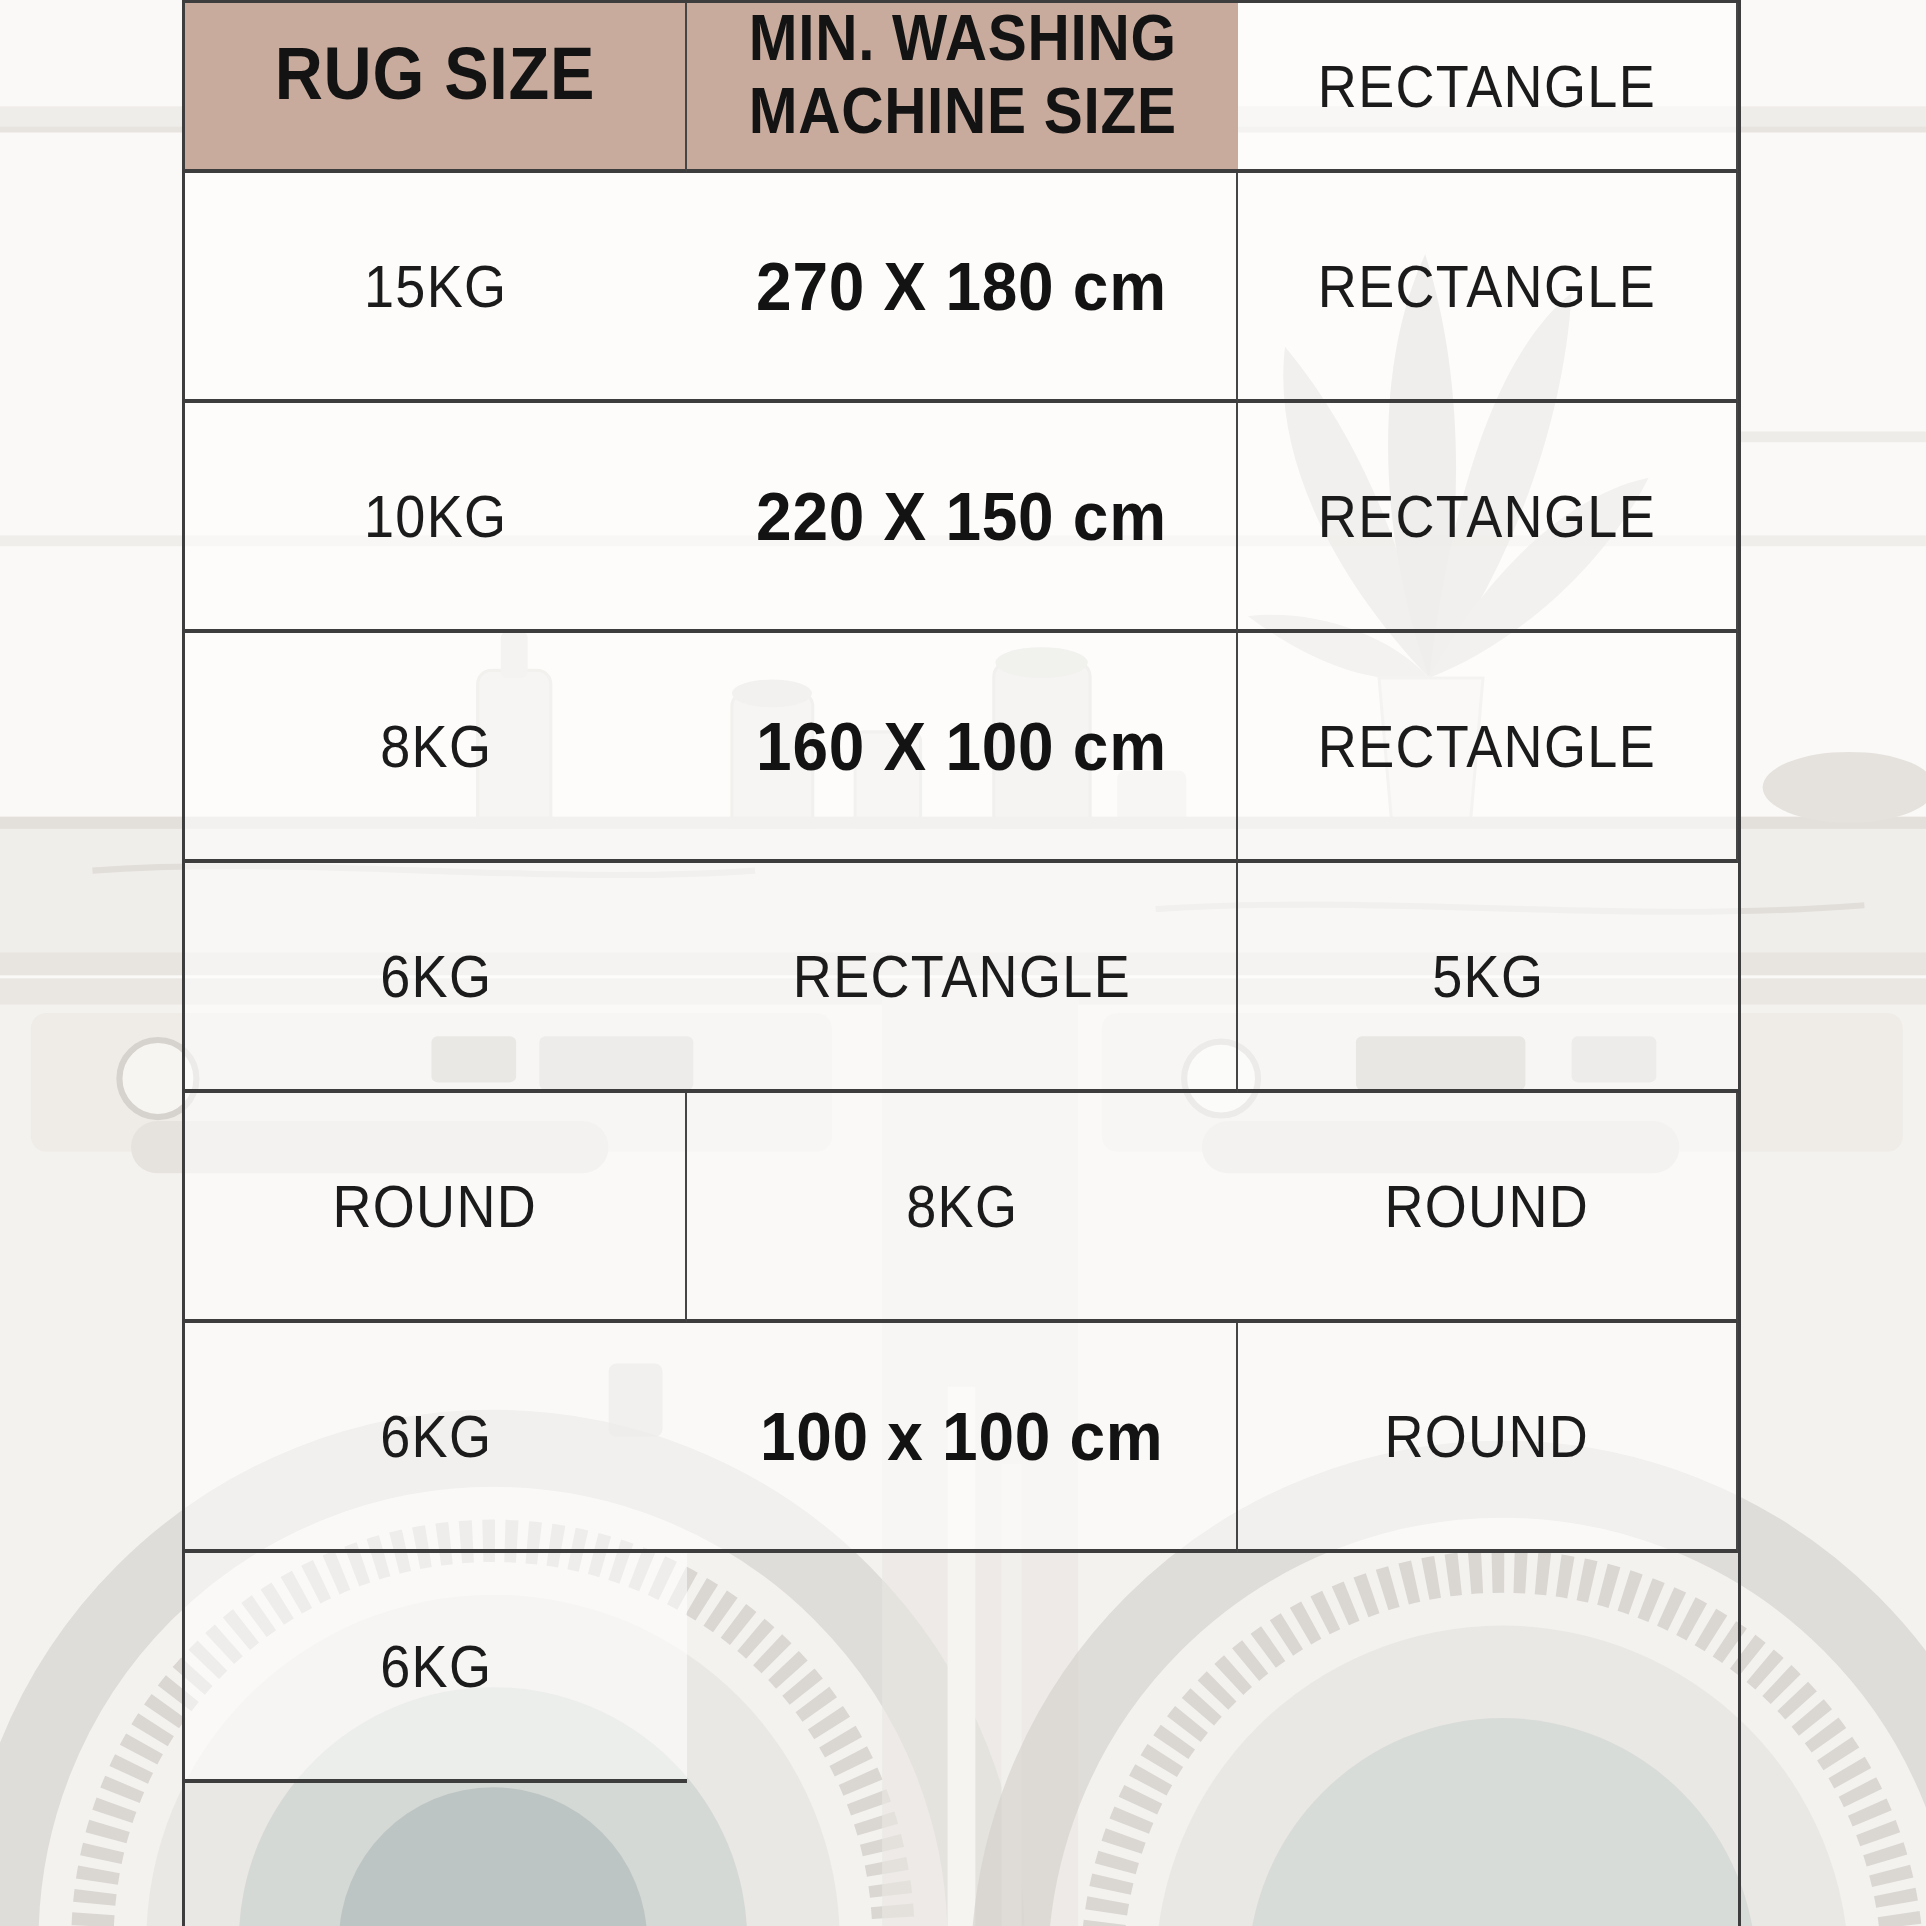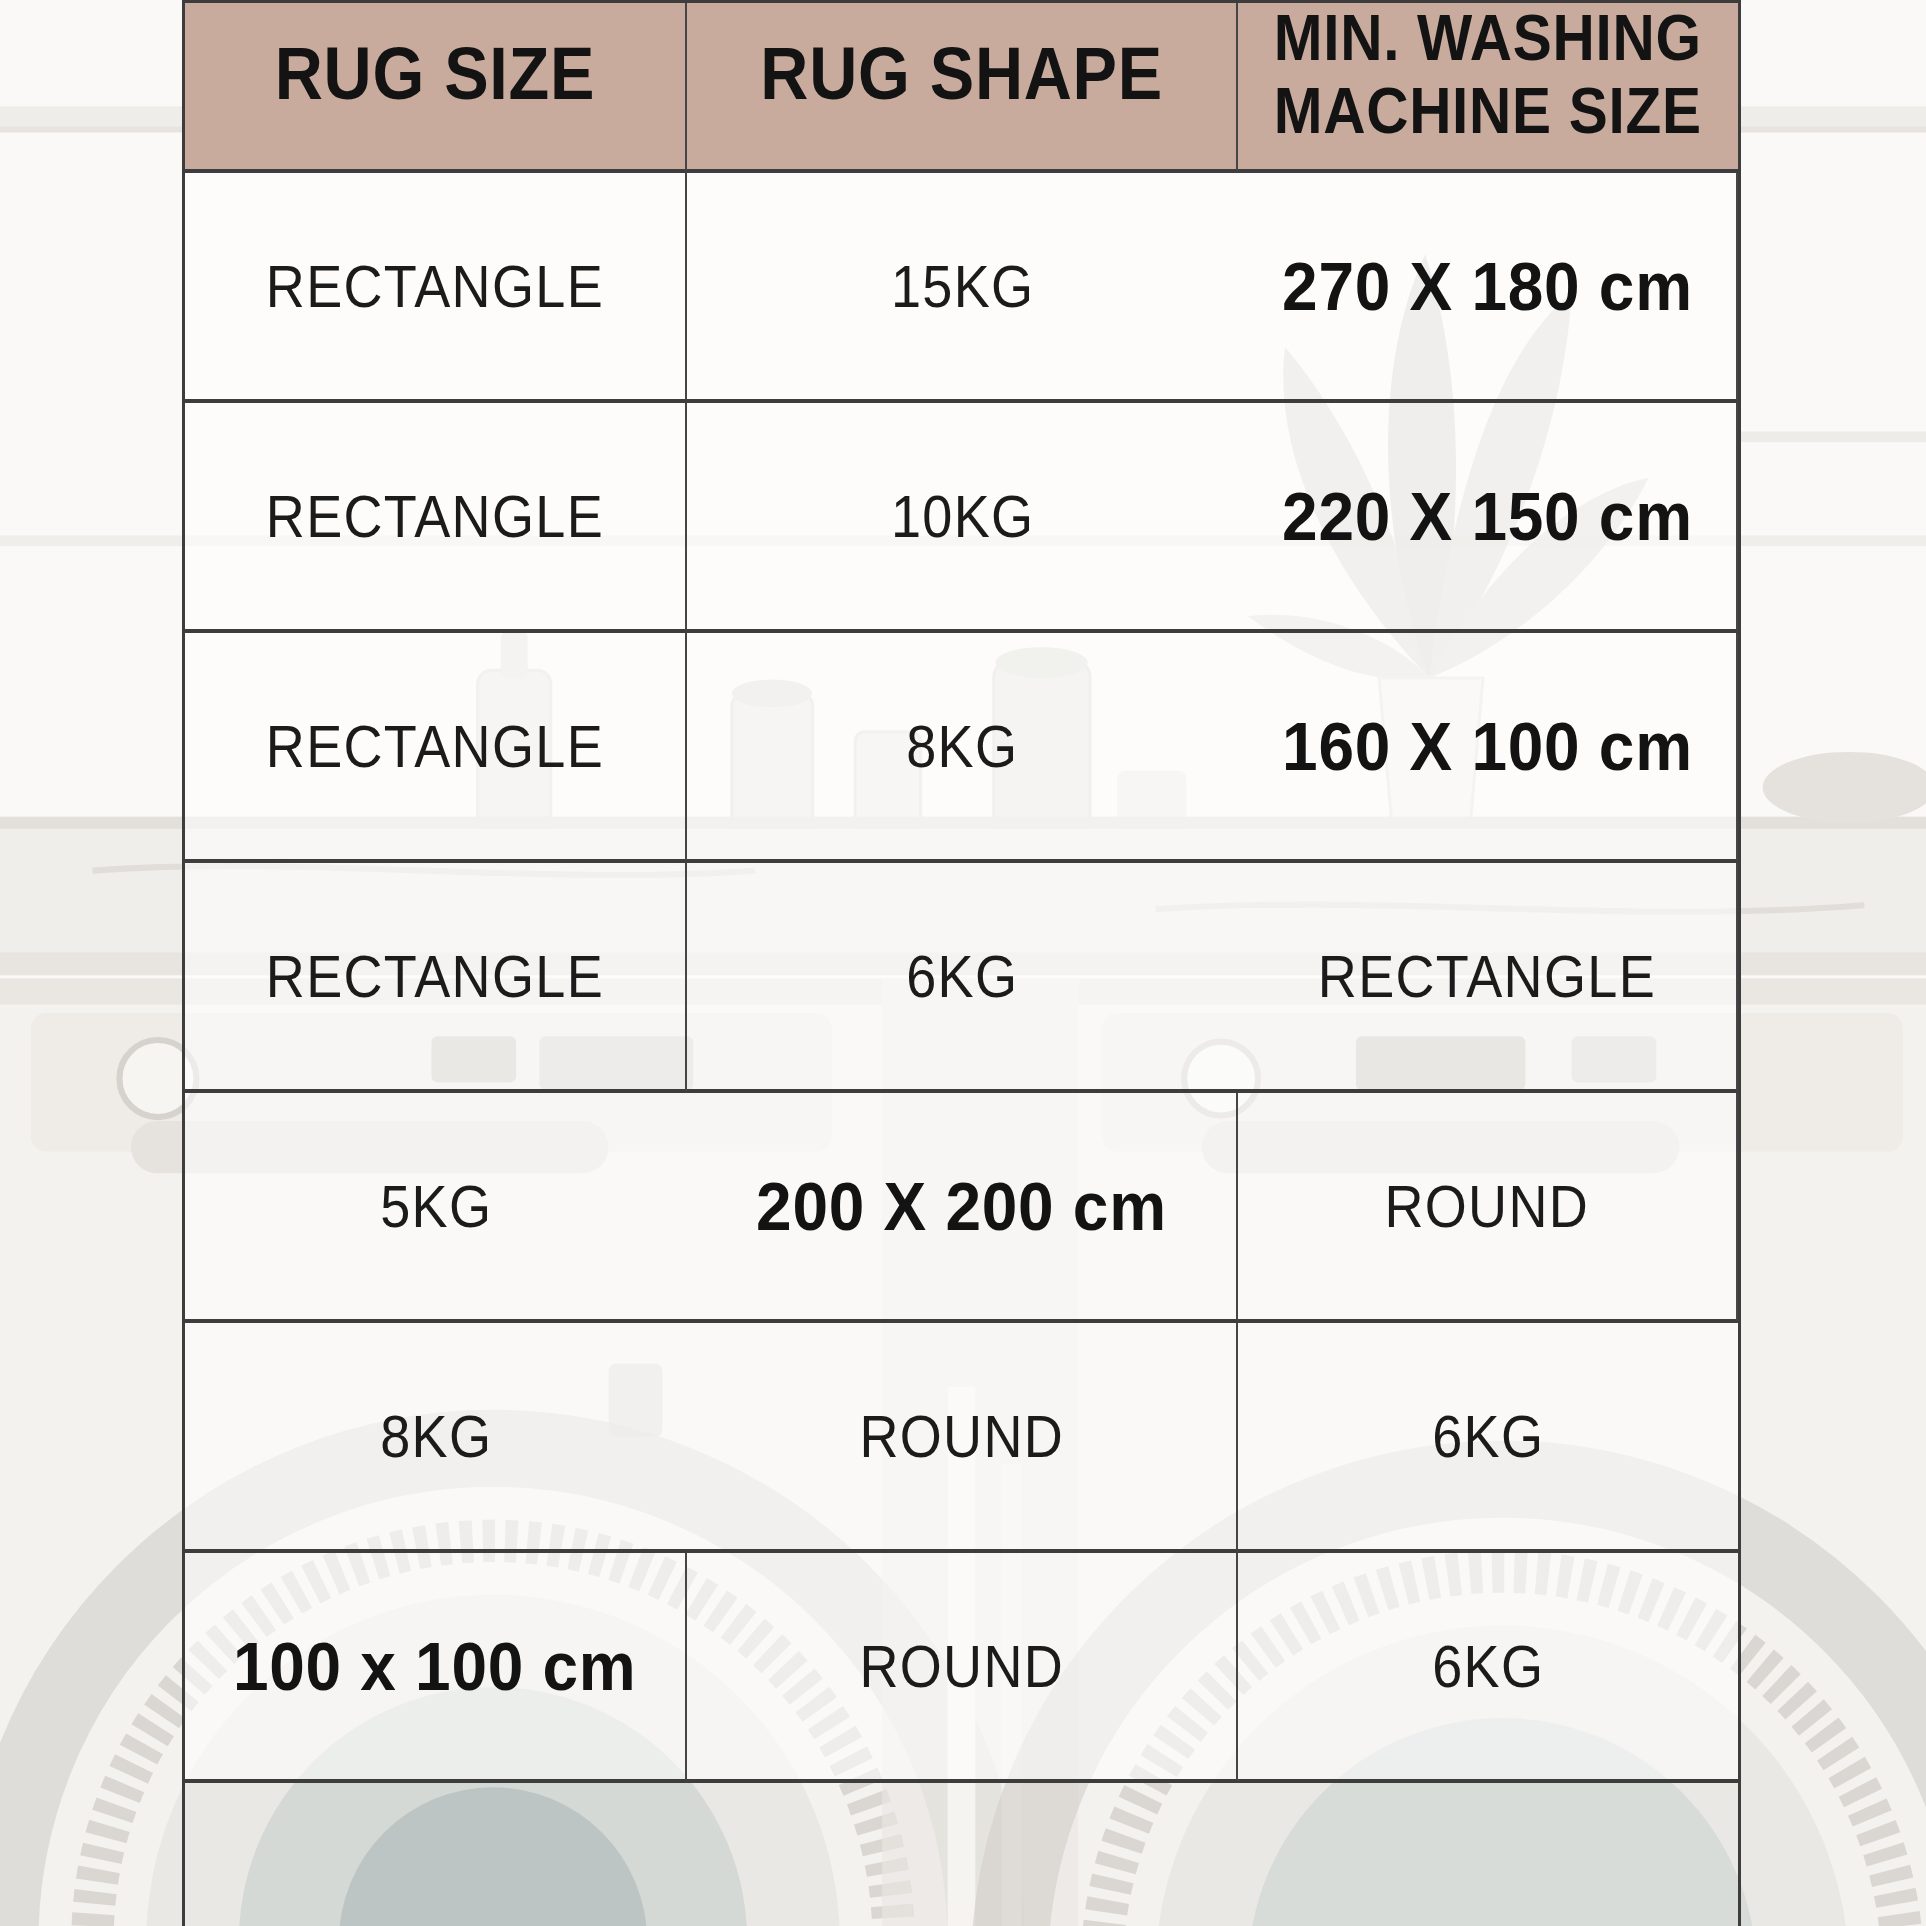--- a/index.html
+++ b/index.html
@@ -127,23 +127,20 @@
       <circle cx="1950" cy="2560" r="330" fill="#8aa4a4" opacity="0.18"></circle>
     </g>
   </g>
 </svg>
 
 <div class="rug-table">
 
   <div class="cell hcell c1">
     <span class="htext">RUG SIZE</span>
   </div>
-  <div class="cell hcell c2">
-    <span class="htext">RUG SHAPE</span>
-  </div>
   <div class="cell hcell">
     <span class="htext small">MIN. WASHING
 MACHINE SIZE</span>
   </div>
 
   <div class="cell c2">
     <span class="shape-text">RECTANGLE</span>
   </div>
   <div class="cell">
     <span class="kg-text">15KG</span>
@@ -179,23 +176,20 @@
     <span class="kg-text">6KG</span>
   </div>
 
   <div class="cell c2">
     <span class="shape-text">RECTANGLE</span>
   </div>
   <div class="cell">
     <span class="kg-text">5KG</span>
   </div>
 
-  <div class="cell c1">
-    <span class="size-text">200 X 200 cm</span>
-  </div>
   <div class="cell c2">
     <span class="shape-text">ROUND</span>
   </div>
   <div class="cell">
     <span class="kg-text">8KG</span>
   </div>
 
   <div class="cell c2">
     <span class="shape-text">ROUND</span>
   </div>

